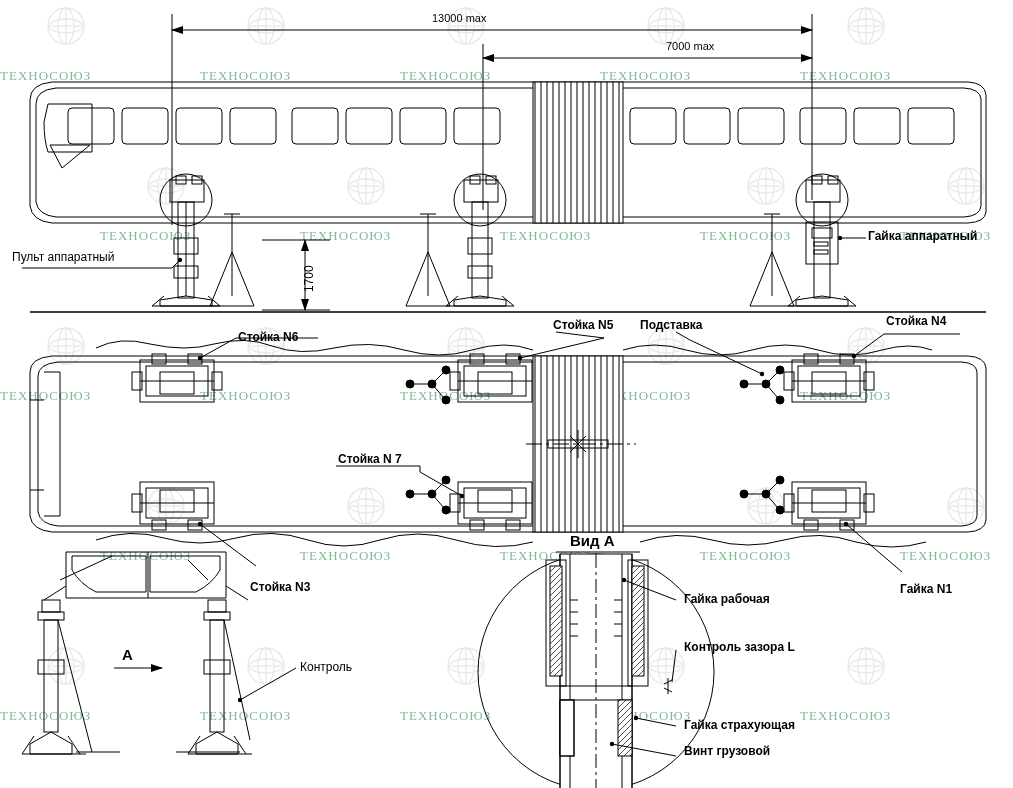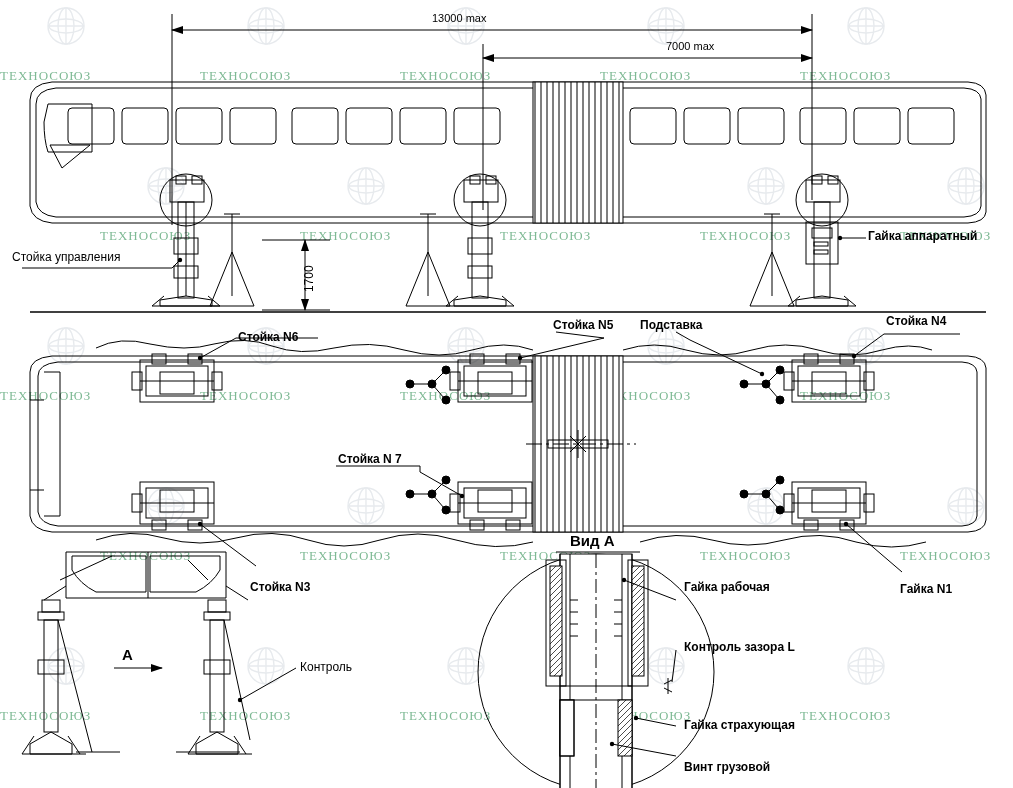--- a/index.html
+++ b/index.html
@@ -686,35 +686,35 @@
       </g>
 
     </g>
   </svg>
 
   <div>
     <div class="lbl dim" style="left:432px; top:12px;">13000 max</div>
     <div class="lbl dim" style="left:618px; top:40px;margin-left:48px;">7000 max</div>
     <div class="lbl vert" style="left:302px; top:292px;">1700</div>
 
-    <div class="lbl" style="left:12px; top:250px;">Стойка управления</div>
+    <div class="lbl" style="left:12px; top:250px;">Пульт аппаратный</div>
     <div class="lbl b" style="left:868px; top:229px;">Гайка аппаратный</div>
 
     <div class="lbl b" style="left:238px; top:330px;">Стойка N6</div>
     <div class="lbl b" style="left:553px; top:318px;">Стойка N5</div>
     <div class="lbl b" style="left:640px; top:318px;">Подставка</div>
     <div class="lbl b" style="left:886px; top:314px;">Стойка N4</div>
 
     <div class="lbl b" style="left:338px; top:452px;">Стойка N 7</div>
     <div class="lbl b" style="left:250px; top:580px;">Стойка  N3</div>
     <div class="lbl b" style="left:900px; top:582px;">Гайка  N1</div>
 
     <div class="lbl big" style="left:570px; top:532px;">Вид А</div>
     <div class="lbl big" style="left:122px; top:646px;">А</div>
     <div class="lbl" style="left:300px; top:660px;">Контроль</div>
 
-    <div class="lbl b" style="left:684px; top:580px;">Гайка рабочая</div>
+    <div class="lbl b" style="left:684px; top:592px;">Гайка рабочая</div>
     <div class="lbl b" style="left:684px; top:640px;">Контроль зазора  L</div>
     <div class="lbl b" style="left:684px; top:718px;">Гайка страхующая</div>
-    <div class="lbl b" style="left:684px; top:760px;">Винт грузовой</div>
+    <div class="lbl b" style="left:684px; top:744px;">Винт грузовой</div>
   </div>
 
 </div>
 
 </body></html>

